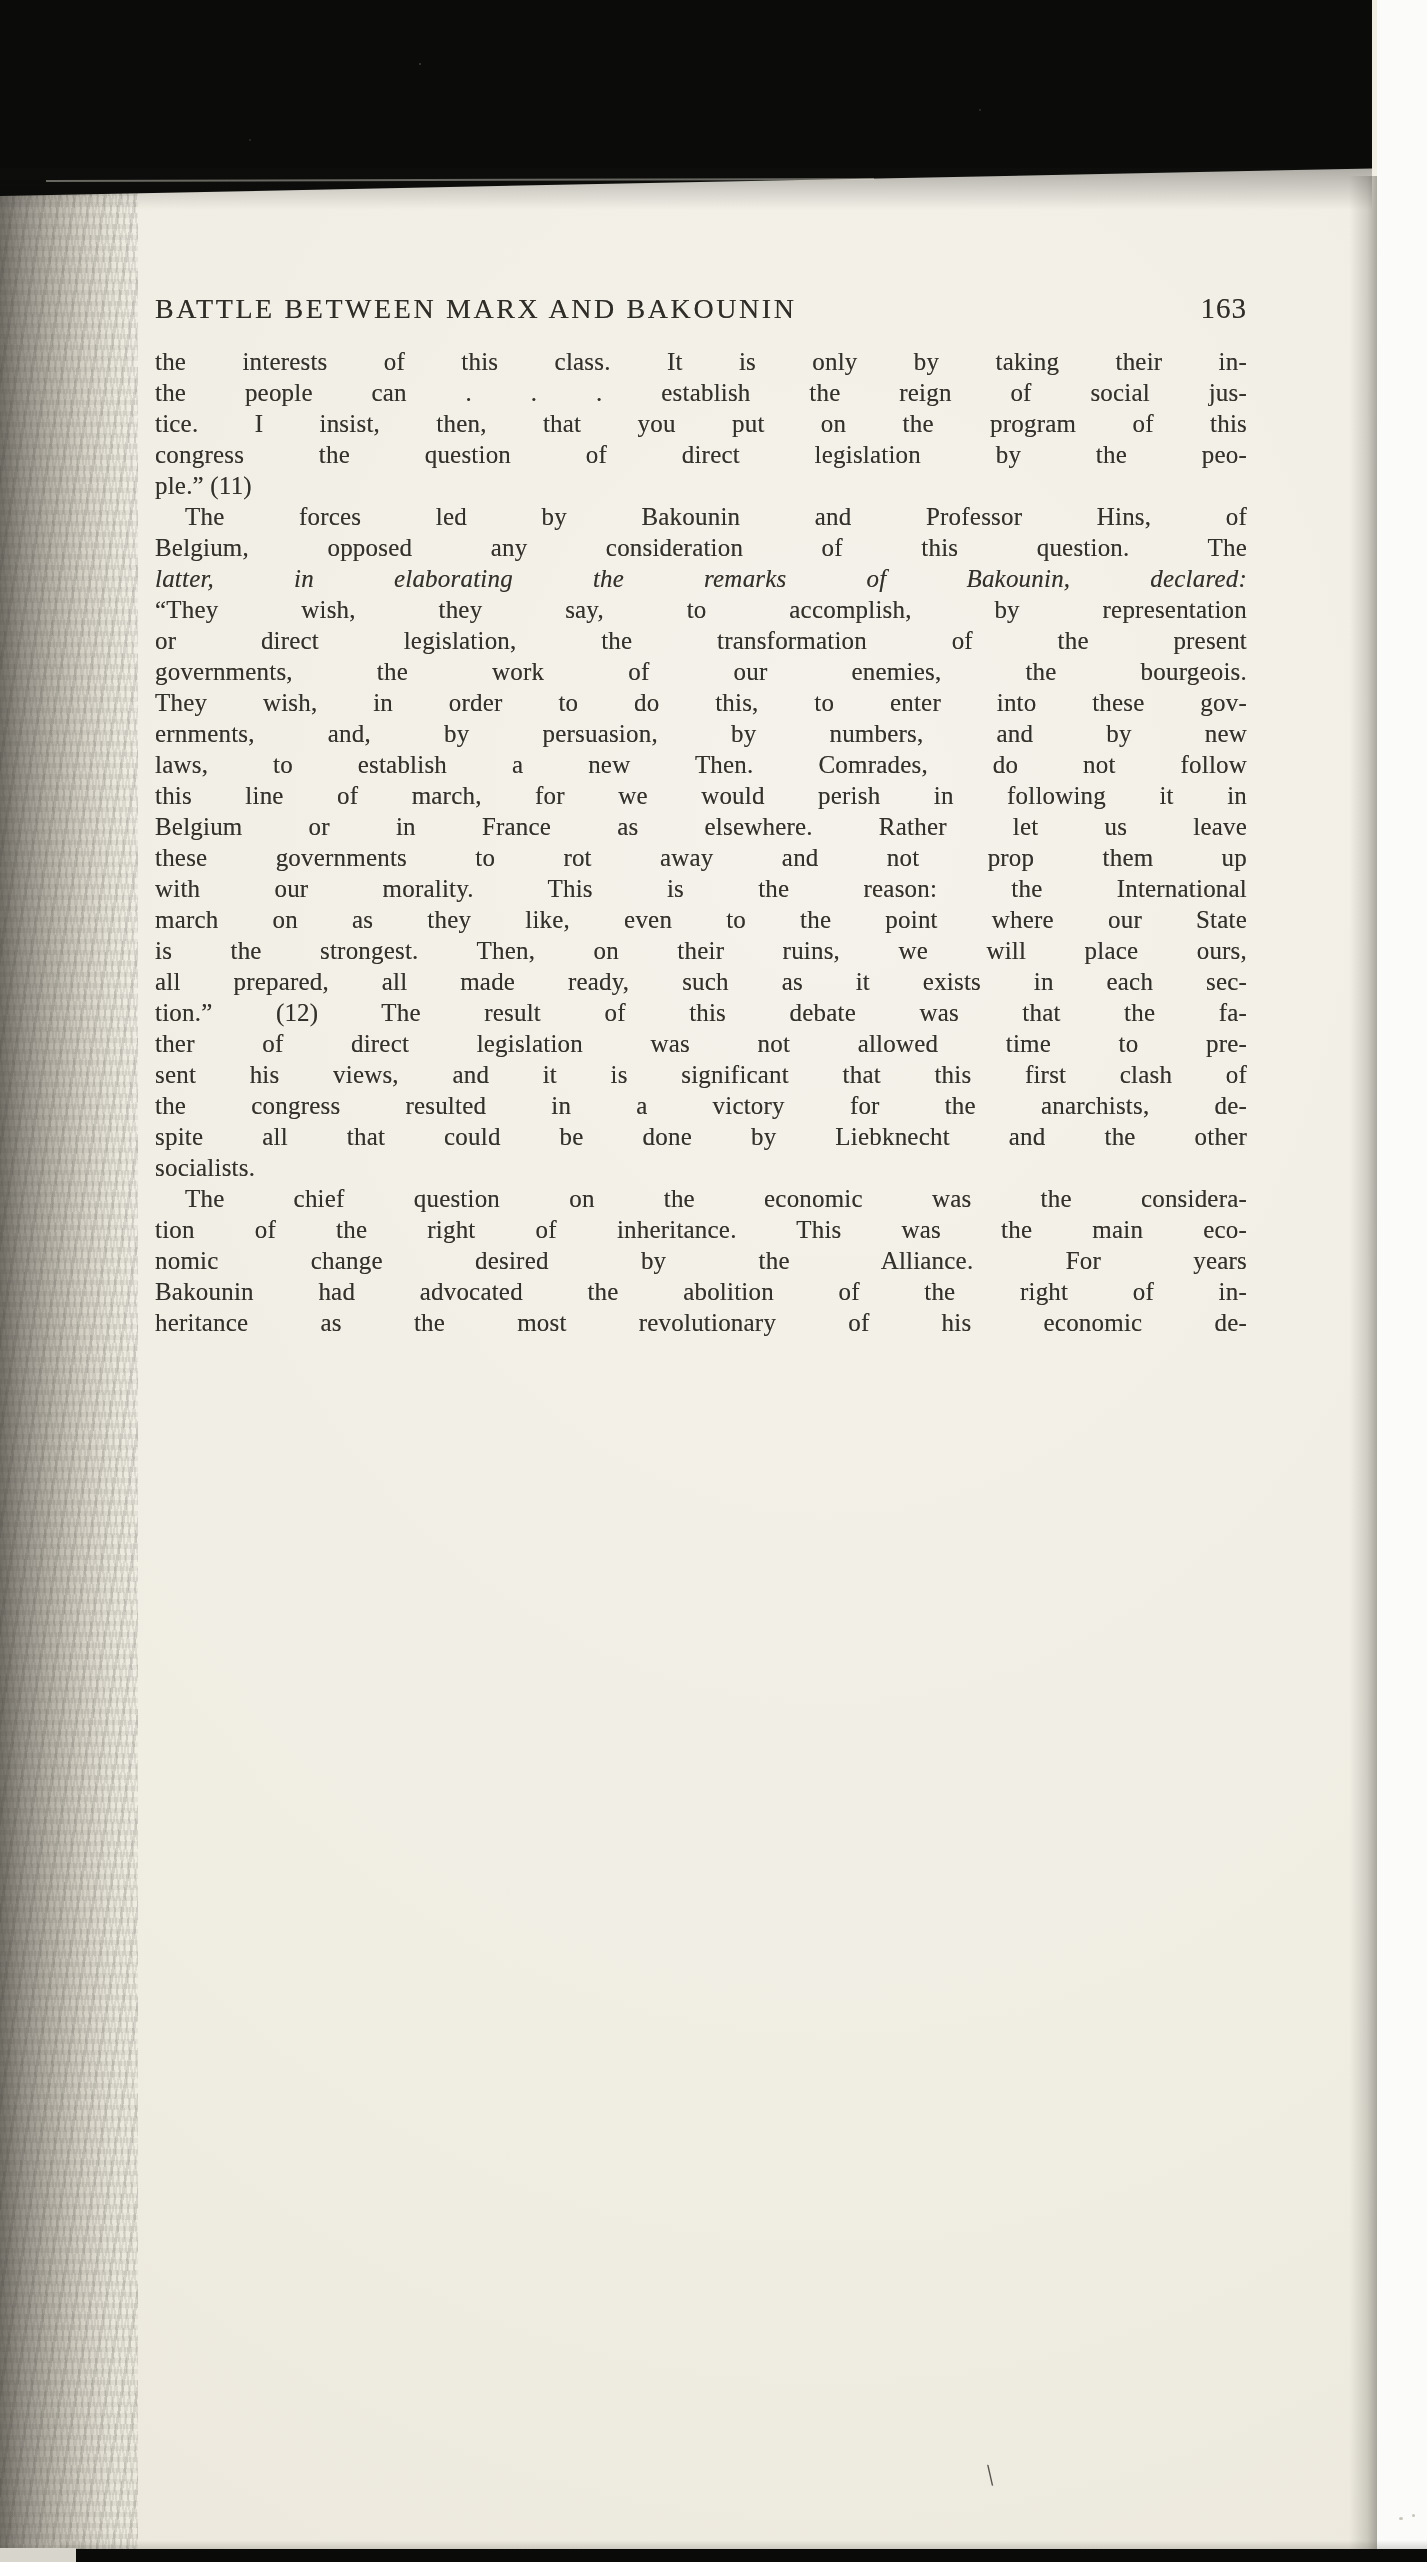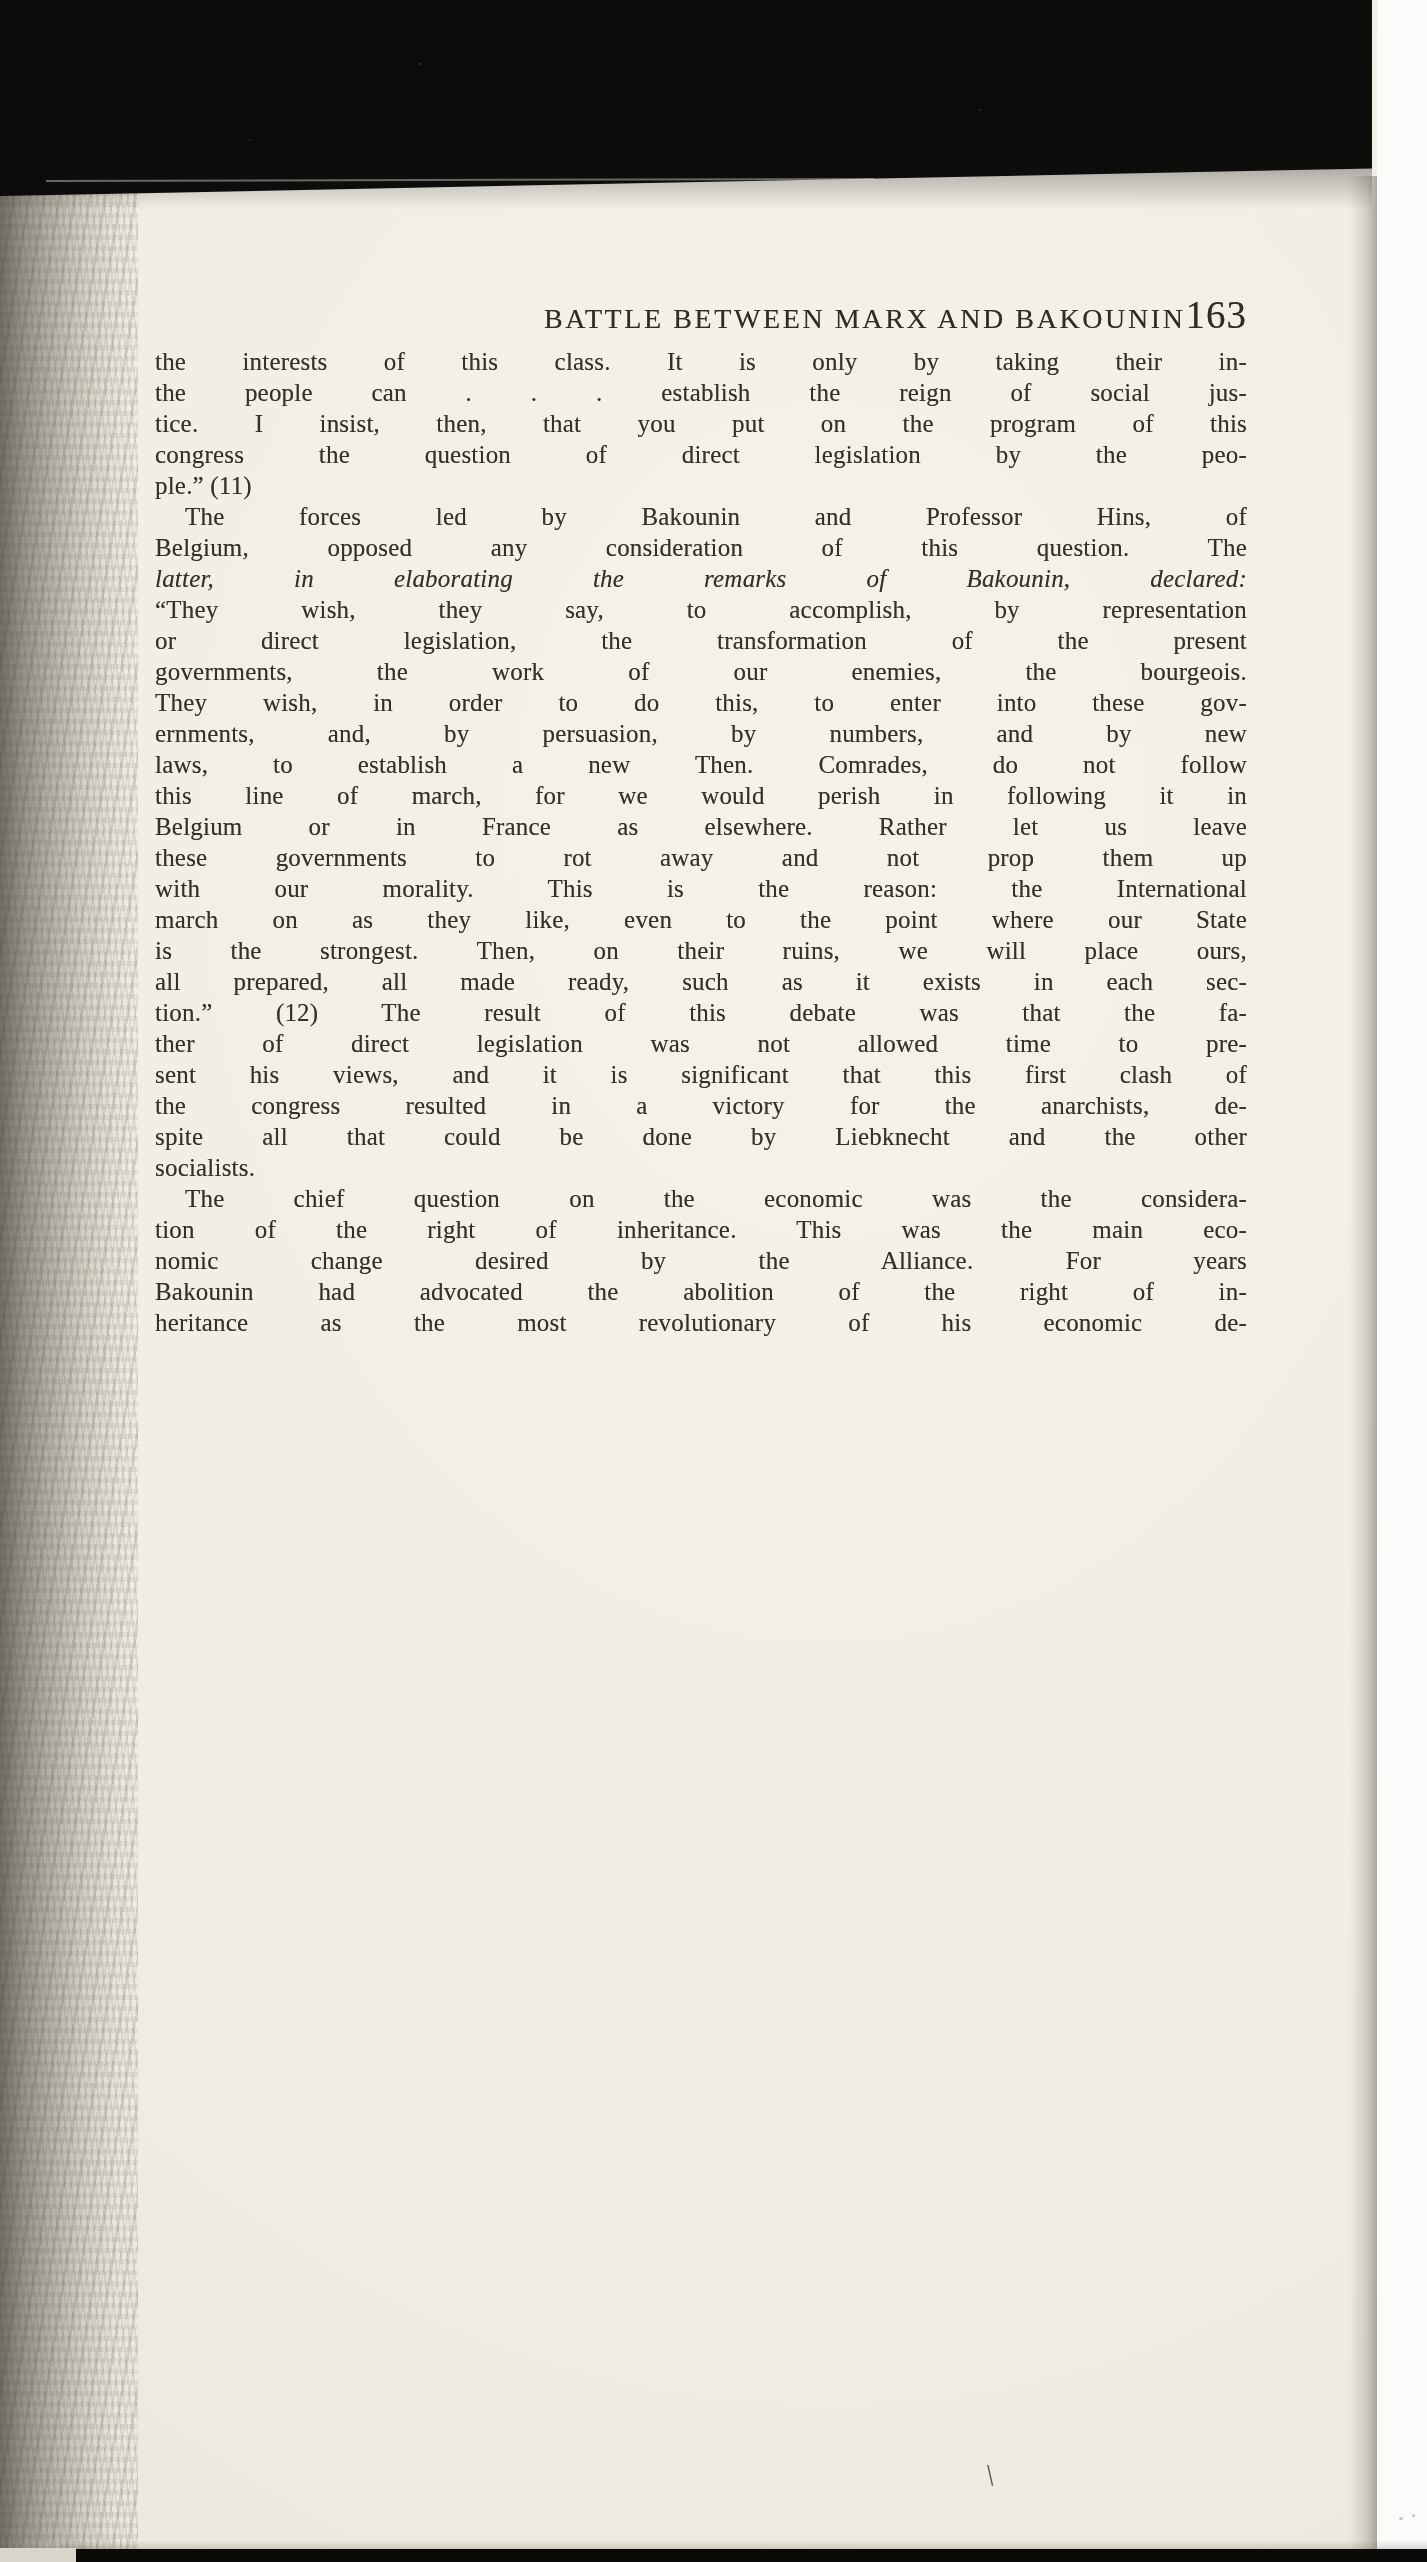--- a/index.html
+++ b/index.html
@@ -64,22 +64,22 @@
   .bottom-black-bar { position:absolute; bottom:0; left:76px; right:0; height:13px; background:#0a0a09; z-index:3; }
   .bottom-fade { position:absolute; bottom:13px; left:60px; right:0; height:9px; background:linear-gradient(to top, rgba(92,90,82,0.22), transparent); z-index:2; }
 
   
   .running-header {
     position:absolute; left:155px; top:292px; width:1092px; z-index:4;
     display:flex; align-items:baseline;
     font-size:28px; color:#2f2d27; letter-spacing:2.6px;
     text-shadow:0 0 0.5px rgba(47,45,39,0.55);
   }
-  .header-title { flex:1; text-align:right; white-space:nowrap; }
-  .header-pagenum { font-size:39px; letter-spacing:1px; }
+  .header-title { flex:1; text-align:left; white-space:nowrap; }
+  .header-pagenum { font-size:29px; letter-spacing:1px; }
 
   .text-block {
     position:absolute; left:155px; top:346px; width:1092px; z-index:4;
     font-size:25px; line-height:31px; color:#33312b;
     letter-spacing:0.2px;
     text-shadow:0 0 0.5px rgba(51,49,43,0.5);
   }
   .text-block .line { text-align:justify; text-align-last:justify; }
   .text-block .line.para-end { text-align-last:left; }
   .text-block .line.indent { text-indent:30px; }

